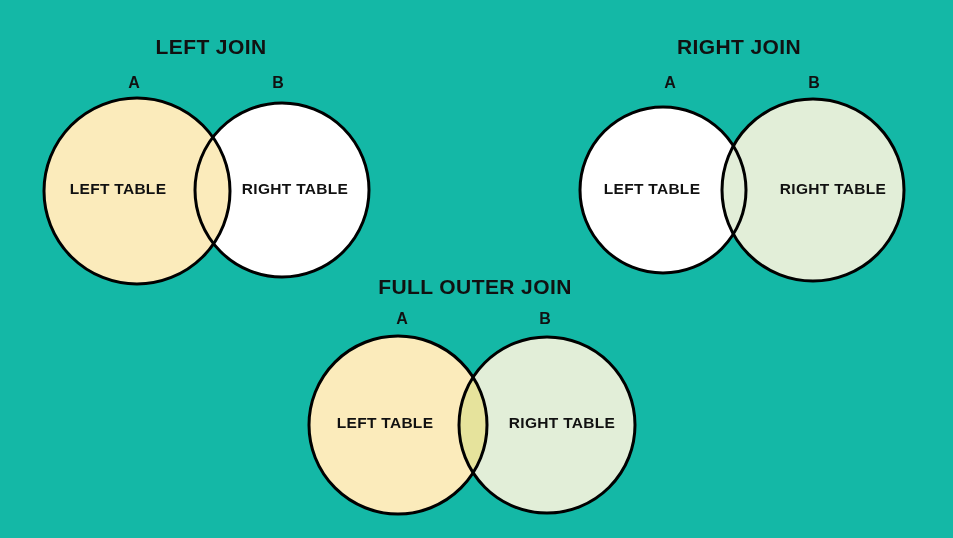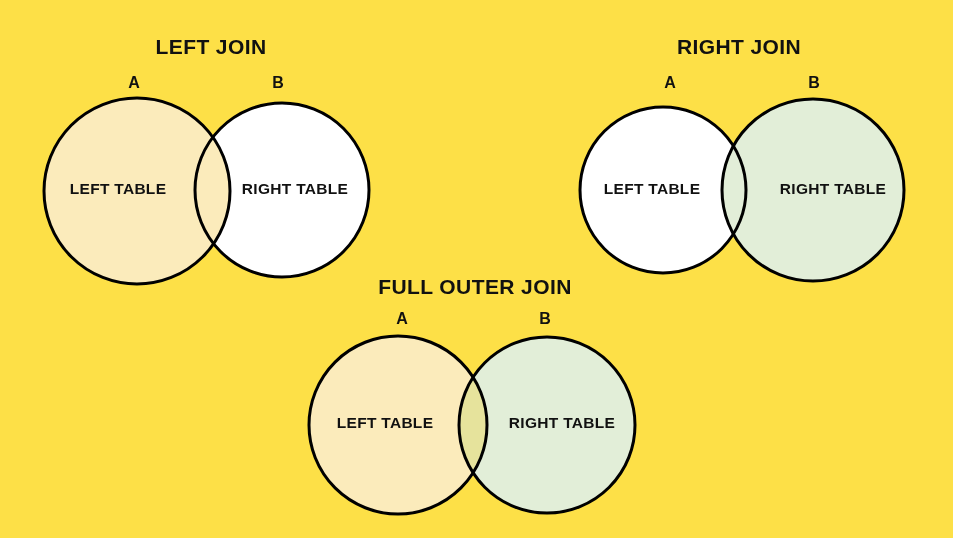--- a/index.html
+++ b/index.html
@@ -12,21 +12,21 @@
     width: 953px;
     height: 538px;
     font-family: "Liberation Sans", sans-serif;
     overflow: hidden;
     position: relative;
   }
   #stage {
     position: relative;
     width: 953px;
     height: 538px;
-    background: #fde047;
+    background: #14b8a6;
   }
   svg.venn-canvas {
     position: absolute;
     left: 0;
     top: 0;
     width: 953px;
     height: 538px;
     display: block;
   }
   text {

